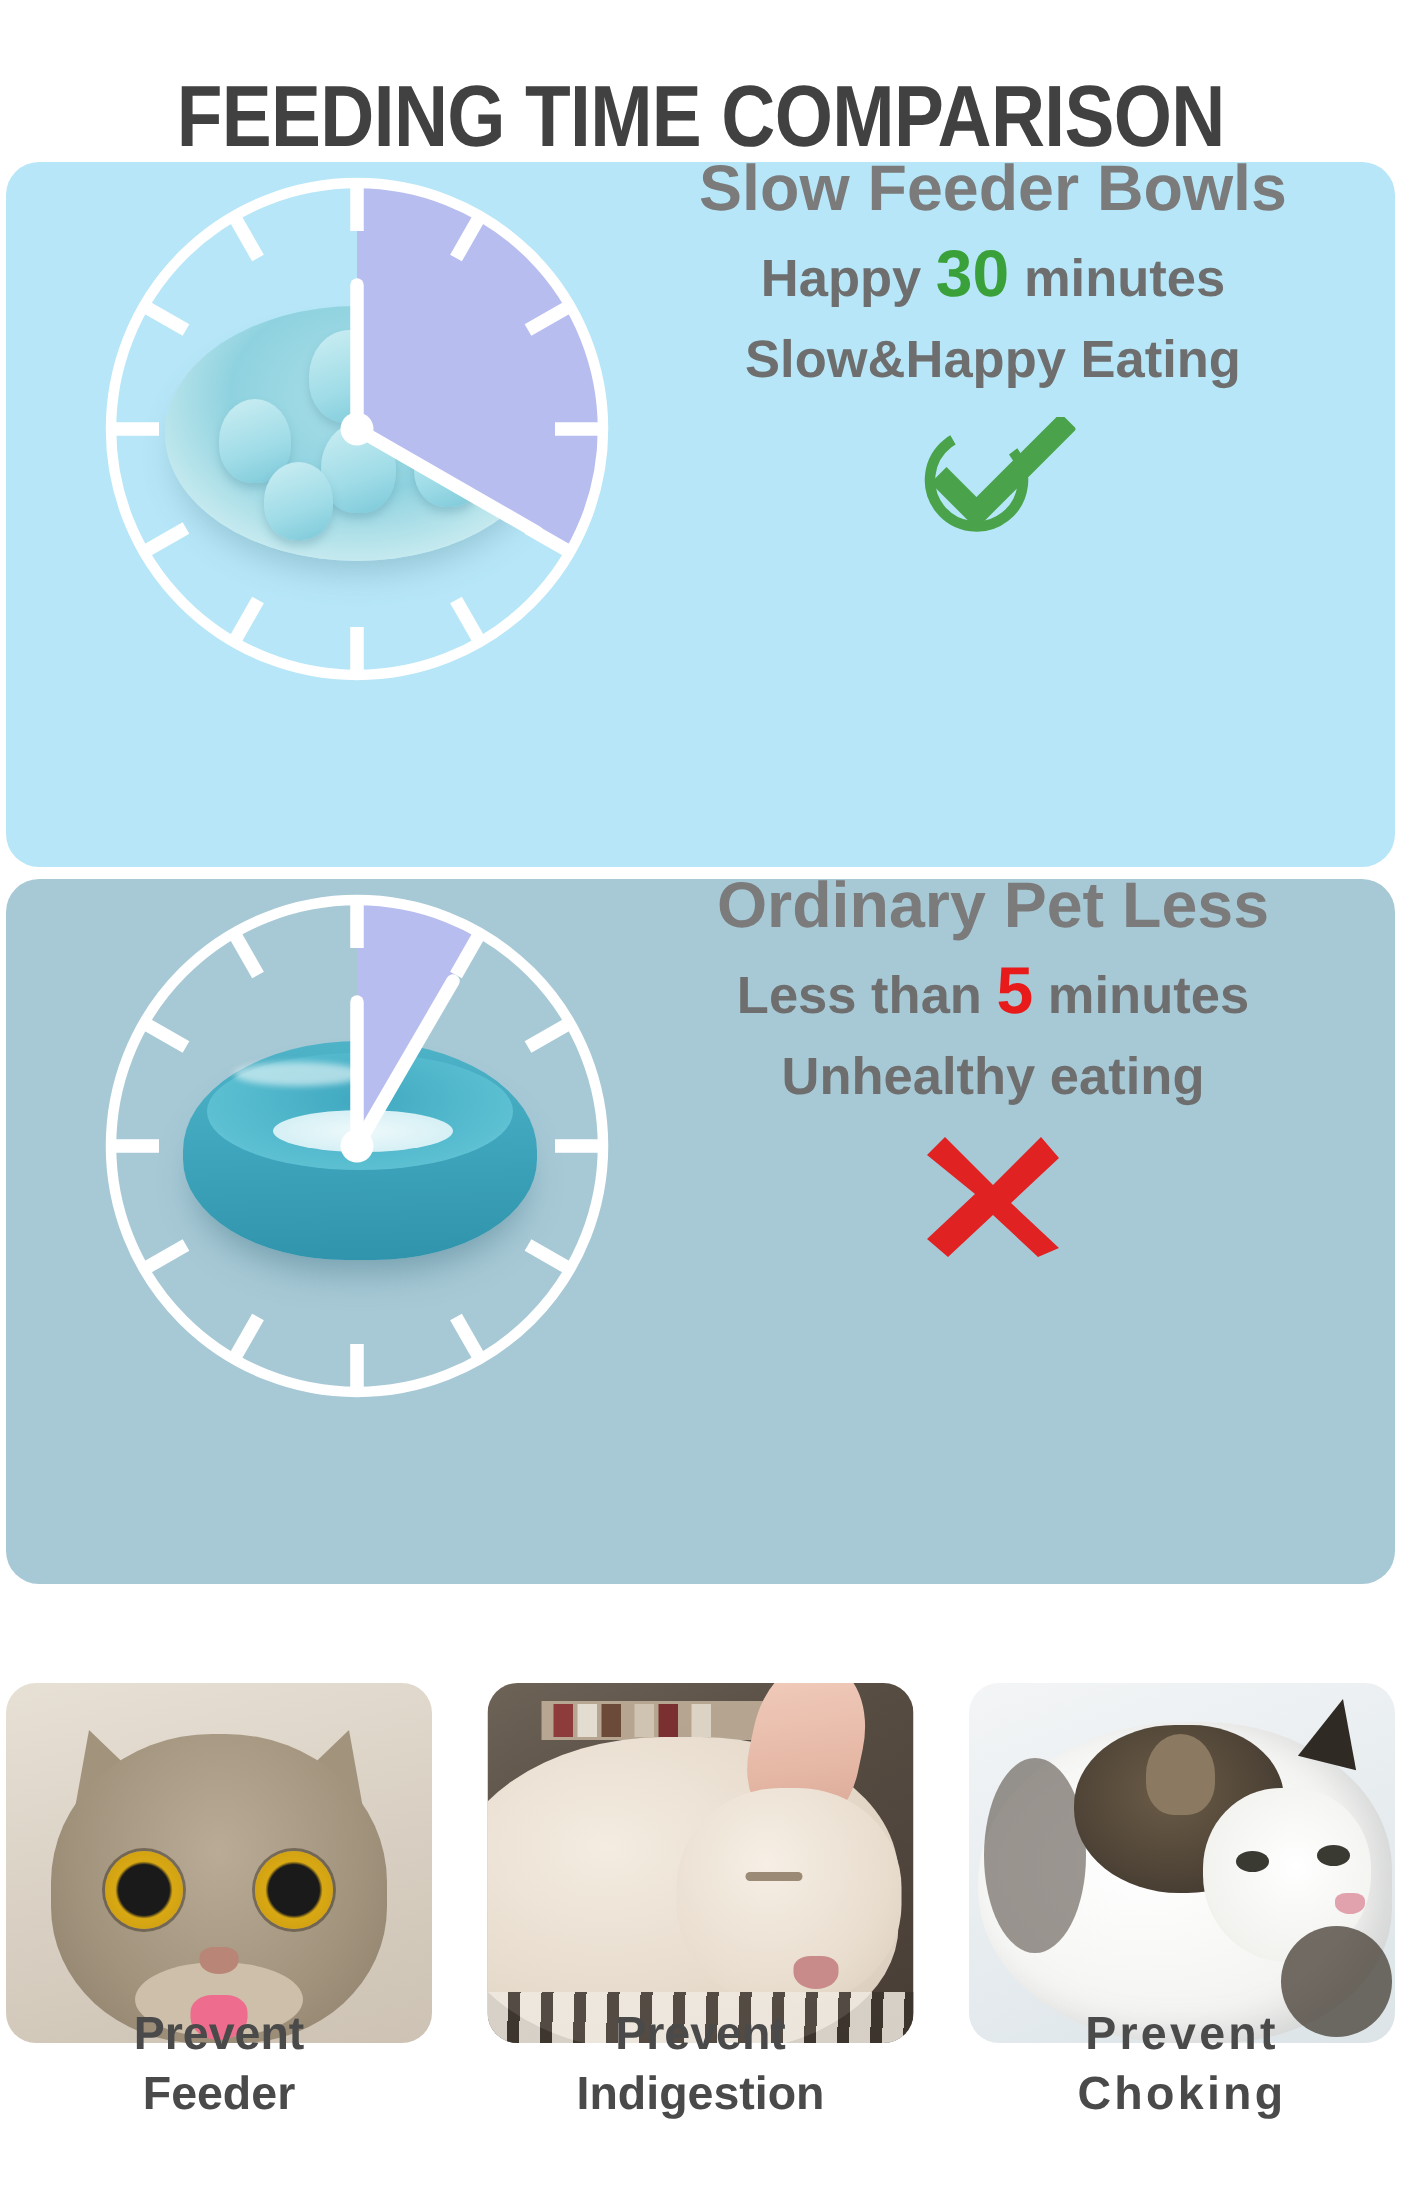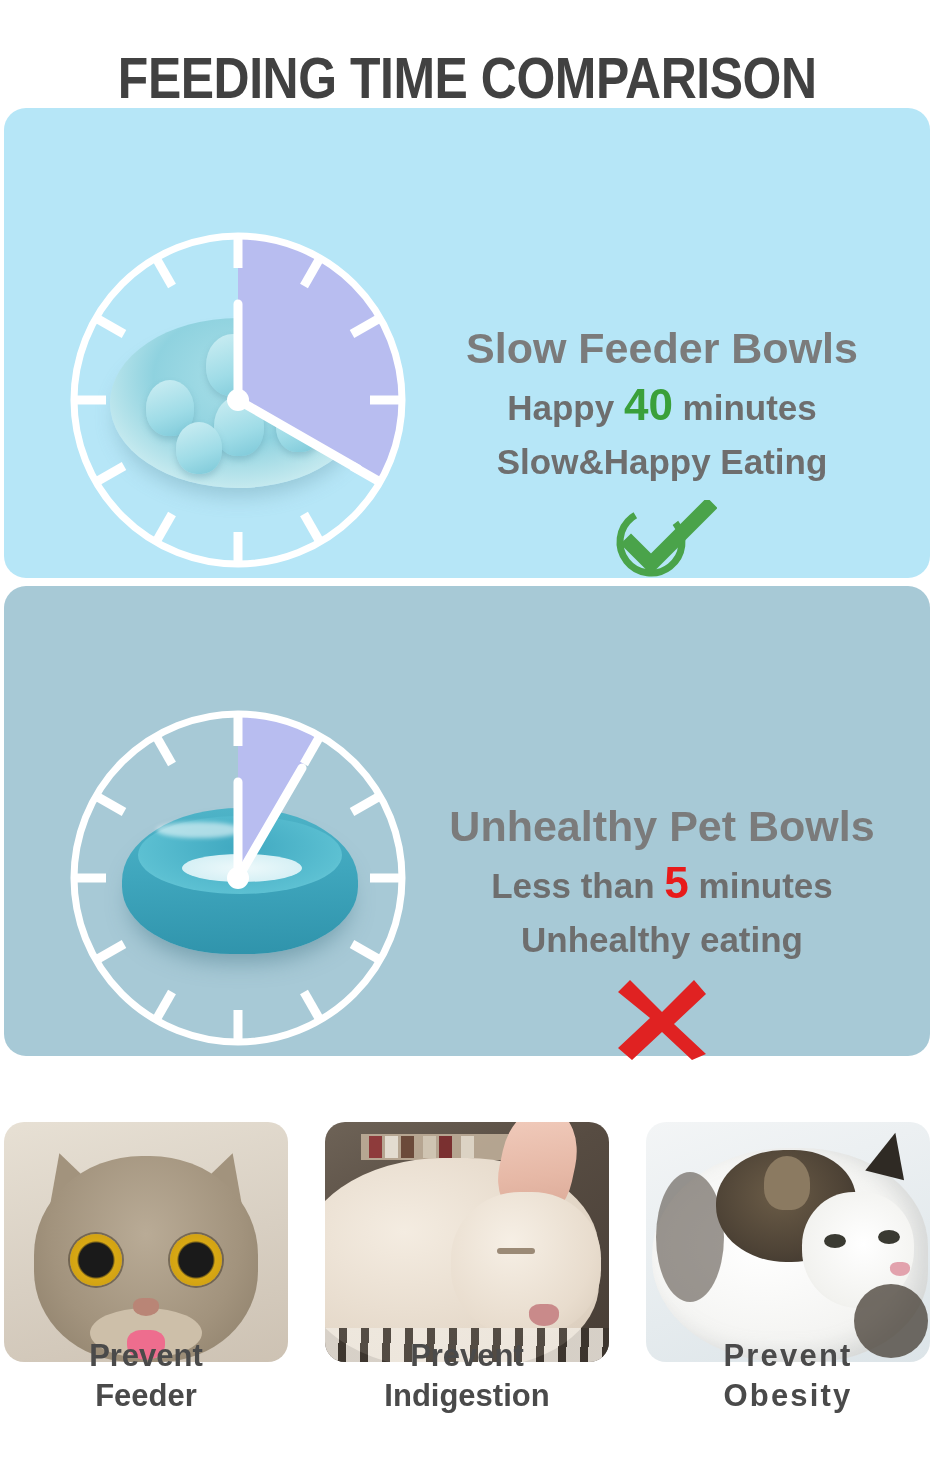--- a/index.html
+++ b/index.html
@@ -31,21 +31,21 @@
   
   .panel{
     position:absolute; left:4px; width:926px;
     border-radius:22px;
   }
   #panel-slow{ top:108px; height:470px; background:#b6e6f7; }
   #panel-ordinary{ top:586px; height:470px; background:#a7c9d6; }
 
   .panel-inner{
     position:absolute; inset:0;
-    display:flex; align-items:flex-end;
+    display:flex; align-items:flex-start;
   }
 
   
   .clock-wrap{
     position:relative;
     width:356px; height:356px;
     margin-left:56px;
     flex:0 0 auto;
   }
   .clock-svg{ position:absolute; left:0; top:0; width:356px; height:356px; }
@@ -264,21 +264,21 @@
 
         <line x1="178" y1="178" x2="298" y2="247" stroke="#ffffff" stroke-width="9" stroke-linecap="round"></line>
         <circle cx="178" cy="178" r="11" fill="#ffffff"></circle>
       </svg>
     </div>
 
     <div class="text-col">
       <div class="headline">Slow Feeder Bowls</div>
       <div class="subline">
         <span>Happy</span>
-        <span class="num-green">40</span>
+        <span class="num-green">30</span>
         <span>minutes</span>
       </div>
       <div class="subline">Slow&amp;Happy Eating</div>
       <div class="mark-slot">
         <svg width="110" height="78" viewBox="0 0 110 78">
           <circle cx="44" cy="42" r="31" fill="none" stroke="#4aa34a" stroke-width="7" stroke-dasharray="150 45" transform="rotate(-38 44 42)"></circle>
           <path d="M24,44 L44,64 L100,8" fill="none" stroke="#4aa34a" stroke-width="15" stroke-linecap="square" stroke-linejoin="miter"></path>
         </svg>
       </div>
     </div>
@@ -317,21 +317,21 @@
           <line x1="36" y1="96" x2="64" y2="112"></line>
           <line x1="96" y1="36" x2="112" y2="64"></line>
         </g>
         <line x1="178" y1="178" x2="178" y2="82" stroke="#ffffff" stroke-width="9" stroke-linecap="round"></line>
         <line x1="178" y1="178" x2="242" y2="68" stroke="#ffffff" stroke-width="9" stroke-linecap="round"></line>
         <circle cx="178" cy="178" r="11" fill="#ffffff"></circle>
       </svg>
     </div>
 
     <div class="text-col">
-      <div class="headline">Unhealthy Pet Bowls</div>
+      <div class="headline">Ordinary Pet Less</div>
       <div class="subline">
         <span>Less than</span>
         <span class="num-red">5</span>
         <span>minutes</span>
       </div>
       <div class="subline">Unhealthy eating</div>
       <div class="mark-slot">
         <svg width="96" height="86" viewBox="0 0 96 86">
           <path d="M16,6 L48,38 L80,6 L92,20 L60,50 L92,80 L78,86 L48,58 L18,86 L4,74 L36,44 L4,18 Z" fill="#e02222"></path>
         </svg>
@@ -392,15 +392,15 @@
   <div class="caption">
     <span>Prevent</span>
     <span>Feeder</span>
   </div>
   <div class="caption">
     <span>Prevent</span>
     <span>Indigestion</span>
   </div>
   <div class="caption spaced">
     <span>Prevent</span>
-    <span>Obesity</span>
+    <span>Choking</span>
   </div>
 </div>
 
 </body></html>

